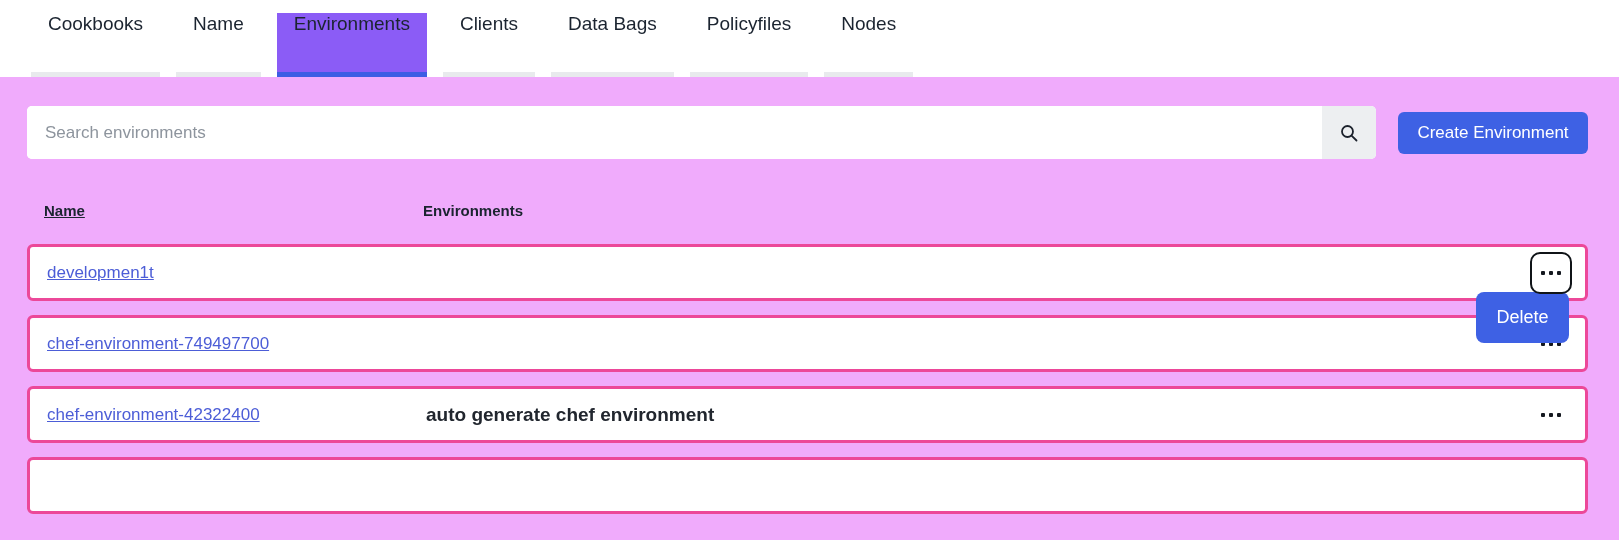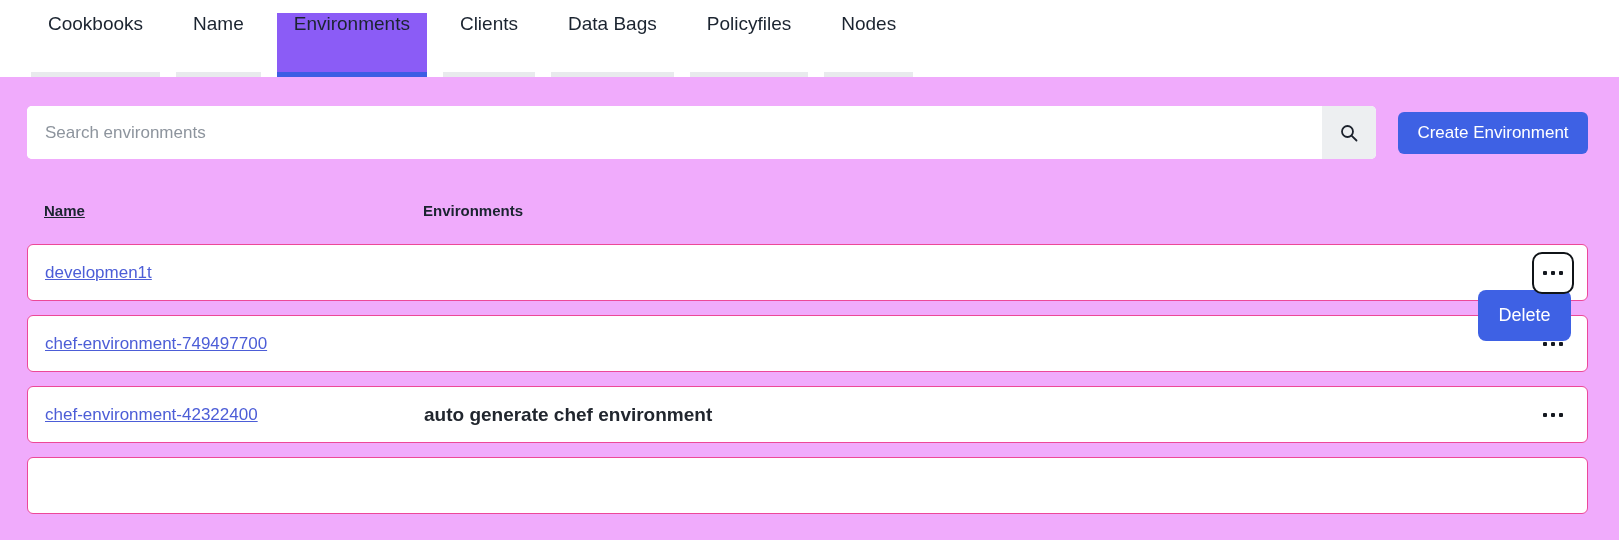--- a/index.html
+++ b/index.html
@@ -100,21 +100,21 @@
   }
   .col-name { width: 379px; text-decoration: underline; }
   .col-desc { flex: 1; }
 
   .rows { margin-top: 19px; }
   .row-card {
     position: relative;
     height: 57px;
     margin-bottom: 14px;
     background: #ffffff;
-    border: 1px solid #ec4899;
+    border: 3px solid #ec4899;
     border-radius: 6px;
     display: flex;
     align-items: center;
     padding: 0 13px 0 17px;
   }
   .row-card.menu-open { z-index: 5; }
 
   .cell-name { width: 379px; font-size: 17px; }
   .cell-name a { color: #4c5dd7; text-decoration: underline; cursor: pointer; }
   .cell-desc { flex: 1; font-size: 19px; color: #21262e; font-weight: bold; }

